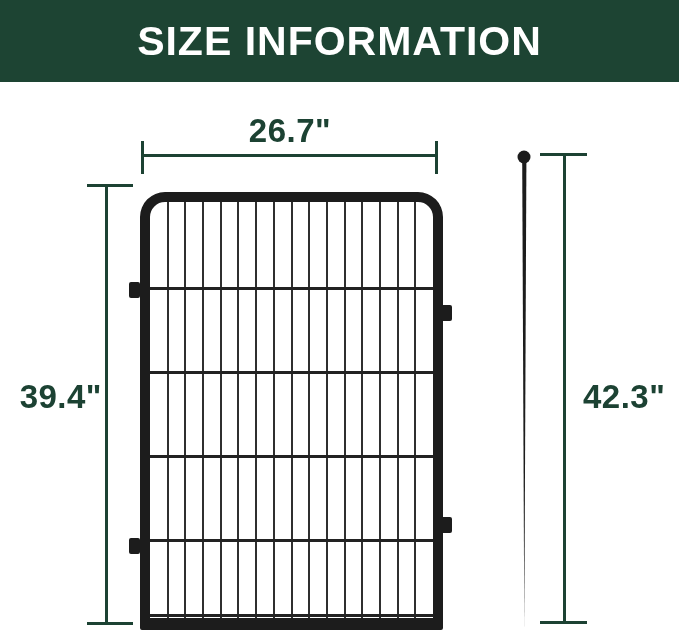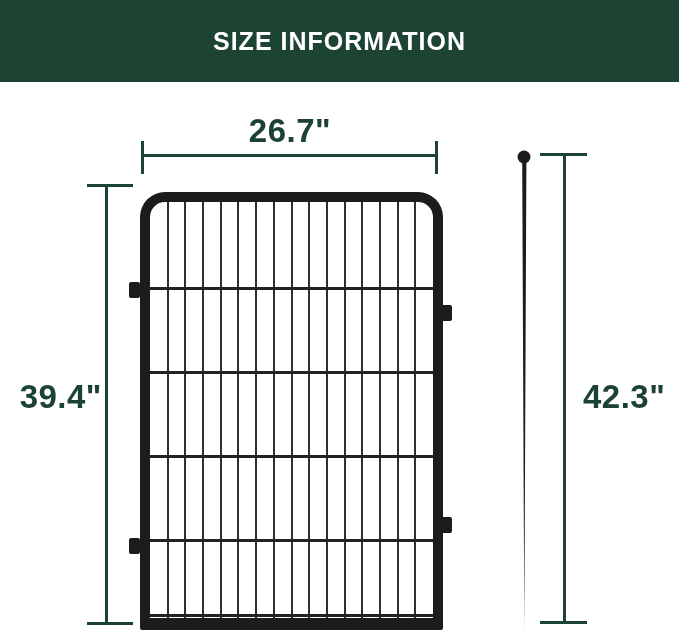--- a/index.html
+++ b/index.html
@@ -16,21 +16,21 @@
   .banner {
     position: absolute;
     left: 0; top: 0;
     width: 679px; height: 82px;
     background: var(--header-bg, #1d4433);
     display: flex; align-items: center; justify-content: center;
   }
   .banner h1 {
     margin: 4px;
     color: var(--header-text, #ffffff);
-    font-size: 25px;
+    font-size: 41px;
     font-weight: 800;
     letter-spacing: 1px;
   }
 
   
   .fence {
     position: absolute;
     left: 140px; top: 192px;
     width: 303px; height: 438px;
     box-sizing: border-box;

